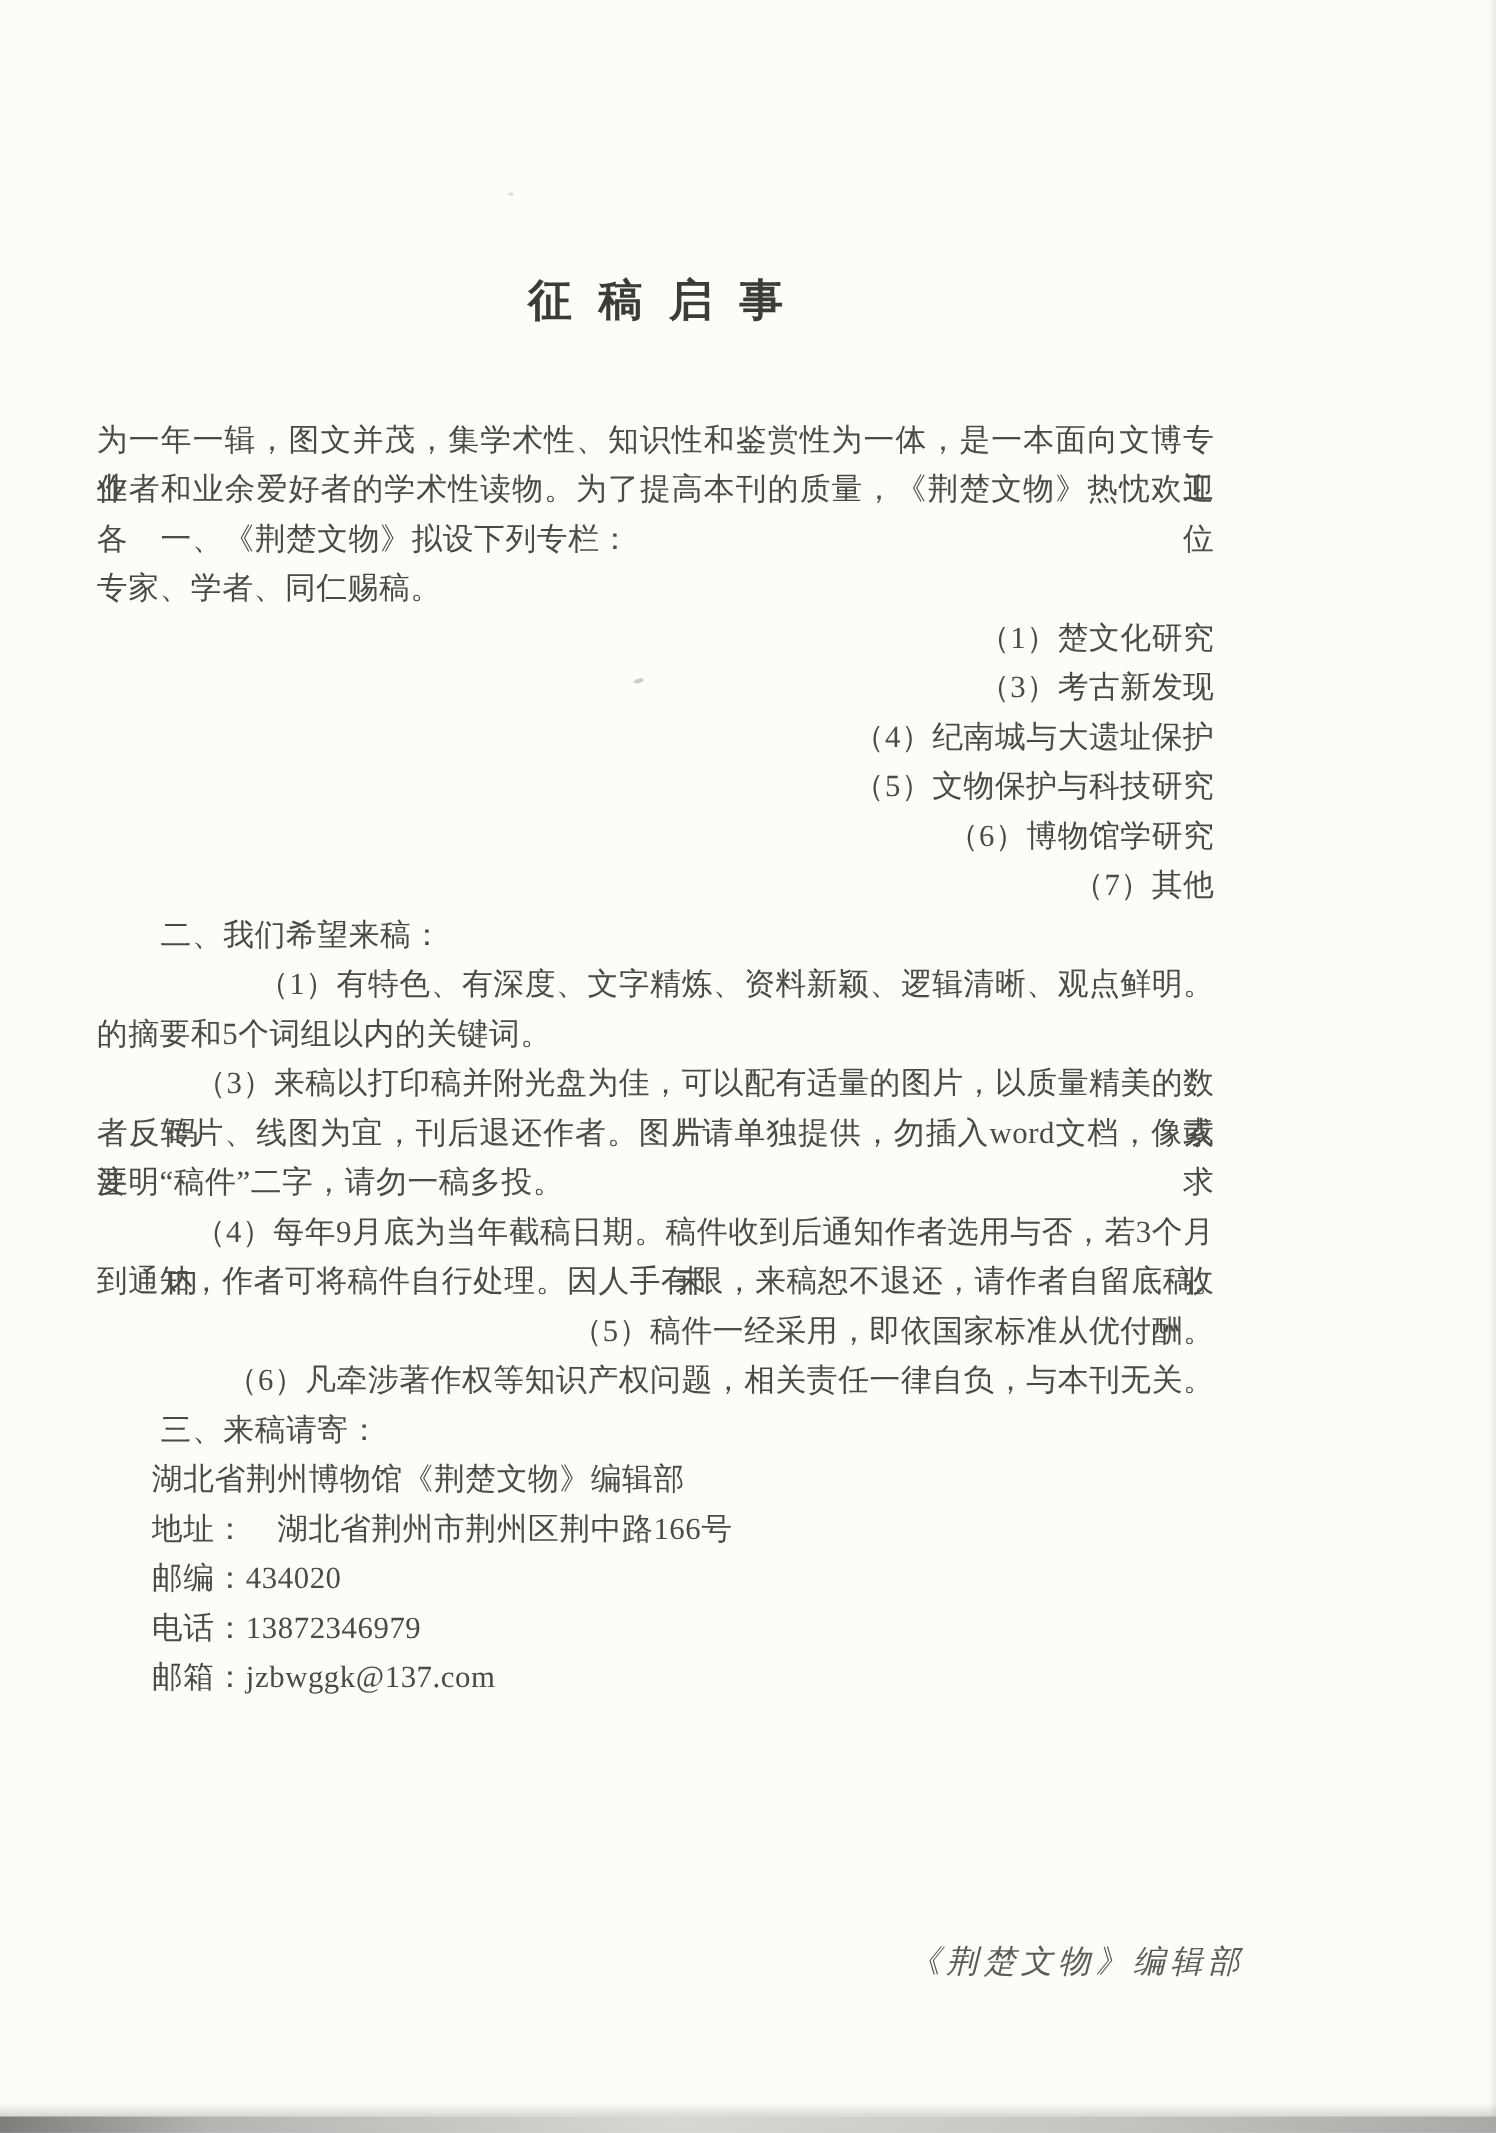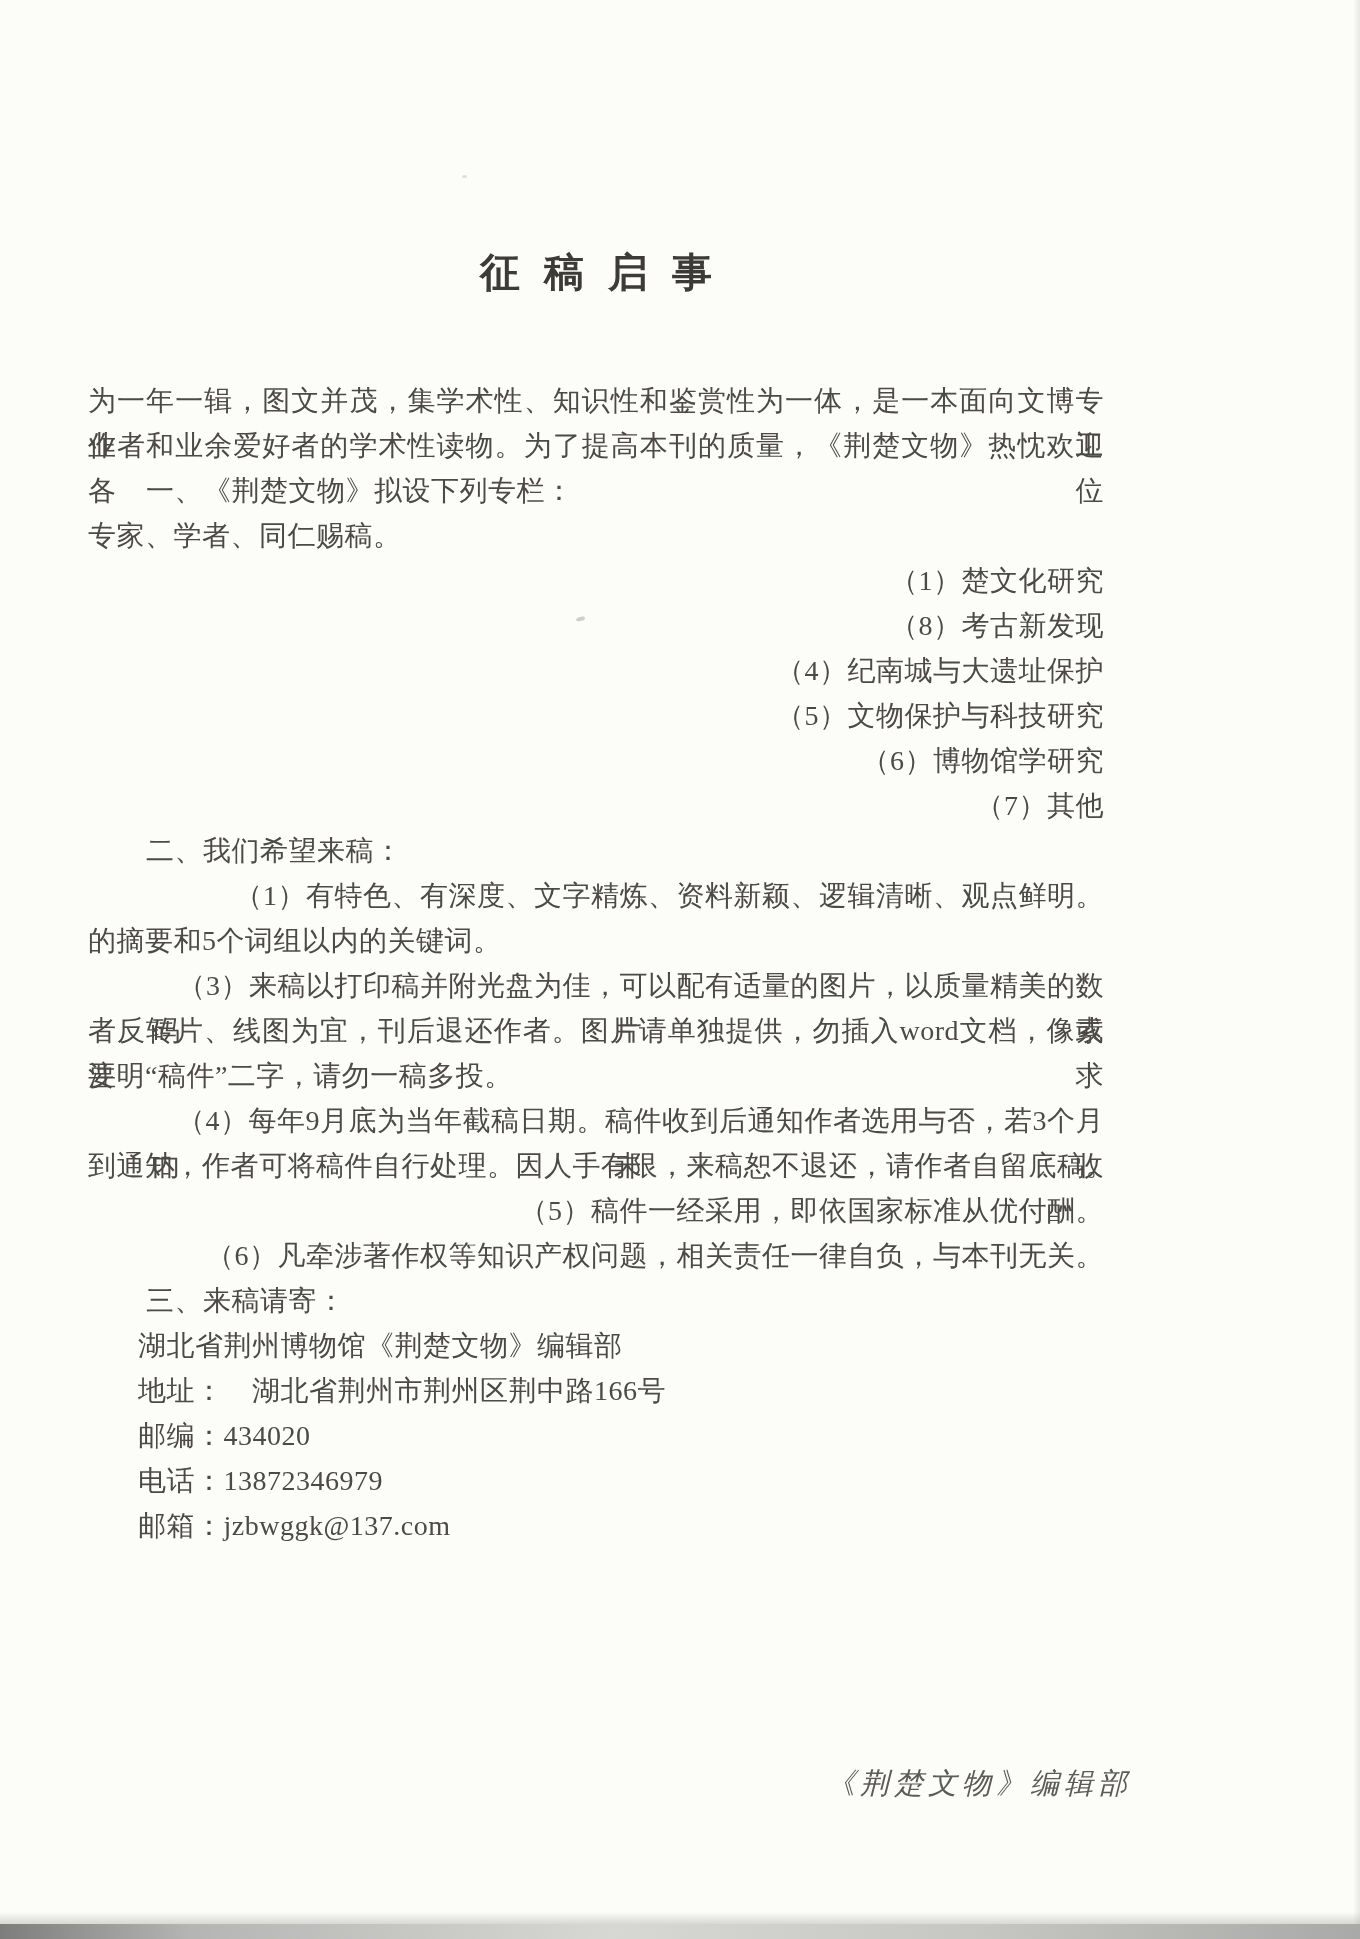--- a/index.html
+++ b/index.html
@@ -74,21 +74,21 @@
   <h1 class="doc-title">征稿启事</h1>
 
   <div class="content">
 
     <div class="line fill">为一年一辑，图文并茂，集学术性、知识性和鉴赏性为一体，是一本面向文博专业工</div>
     <div class="line fill">作者和业余爱好者的学术性读物。为了提高本刊的质量，《荆楚文物》热忱欢迎各位</div>
     <div class="line ind-section">一、《荆楚文物》拟设下列专栏：</div>
 
     <div class="line">专家、学者、同仁赐稿。</div>
     <div class="line ind-item">（1）楚文化研究</div>
-    <div class="line ind-item">（8）考古新发现</div>
+    <div class="line ind-item">（3）考古新发现</div>
     <div class="line ind-item">（4）纪南城与大遗址保护</div>
     <div class="line ind-item">（5）文物保护与科技研究</div>
     <div class="line ind-item">（6）博物馆学研究</div>
     <div class="line ind-item">（7）其他</div>
 
     <div class="line ind-section">二、我们希望来稿：</div>
     <div class="line ind-item">（1）有特色、有深度、文字精炼、资料新颖、逻辑清晰、观点鲜明。</div>
     <div class="line">的摘要和5个词组以内的关键词。</div>
     <div class="line ind-item fill">（3）来稿以打印稿并附光盘为佳，可以配有适量的图片，以质量精美的数码片或</div>
     <div class="line fill">者反转片、线图为宜，刊后退还作者。图片请单独提供，勿插入word文档，像素要求</div>

